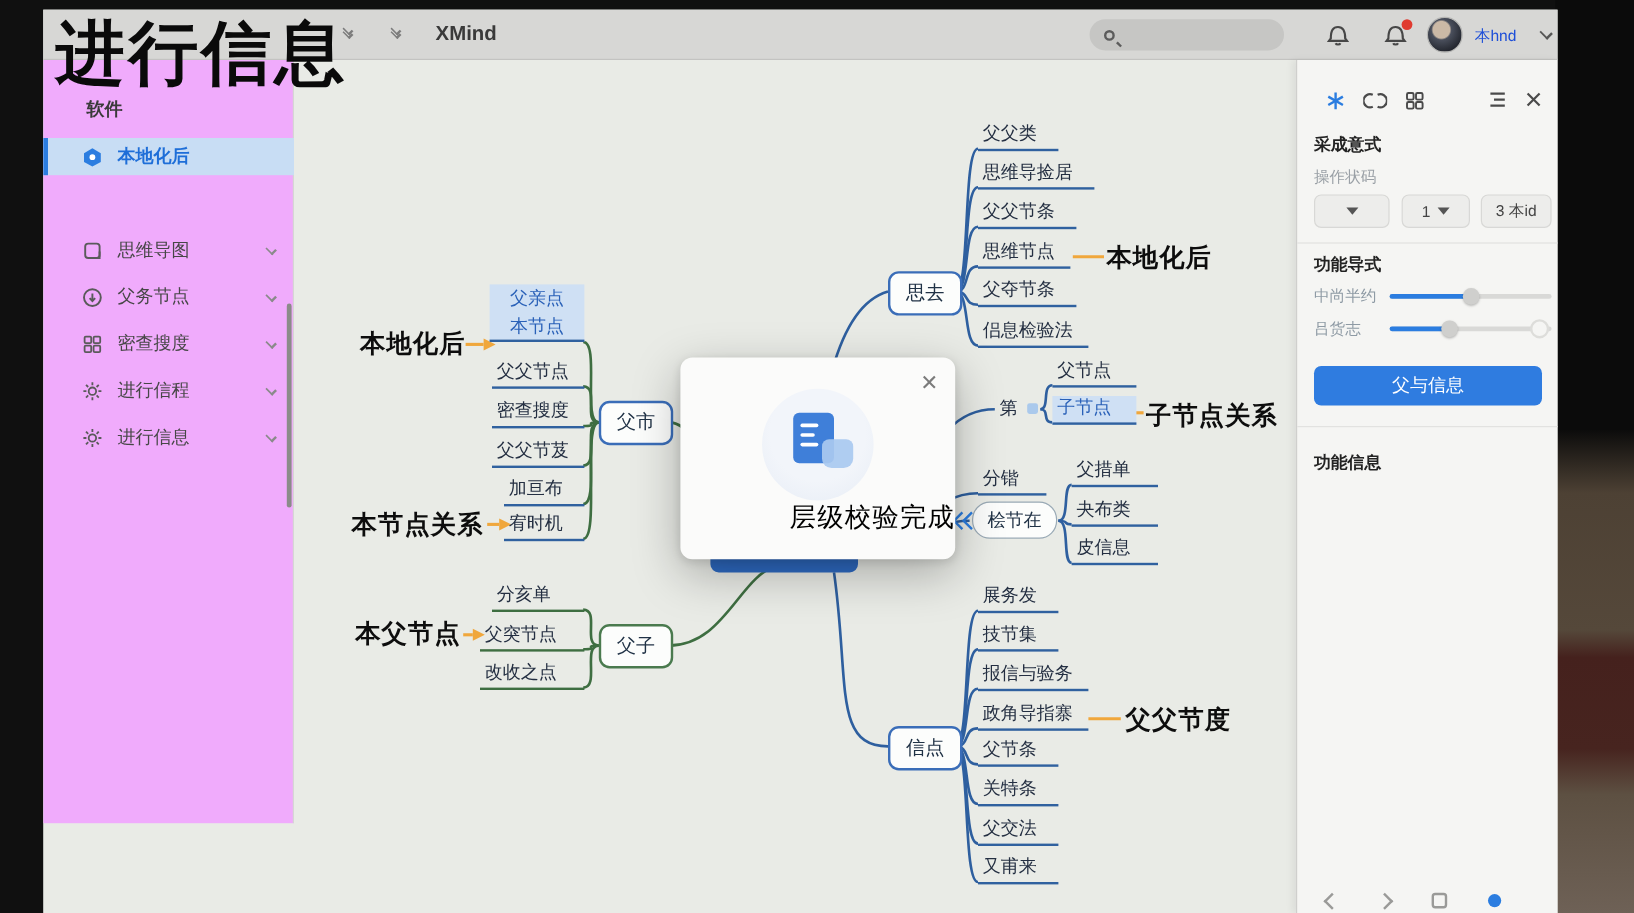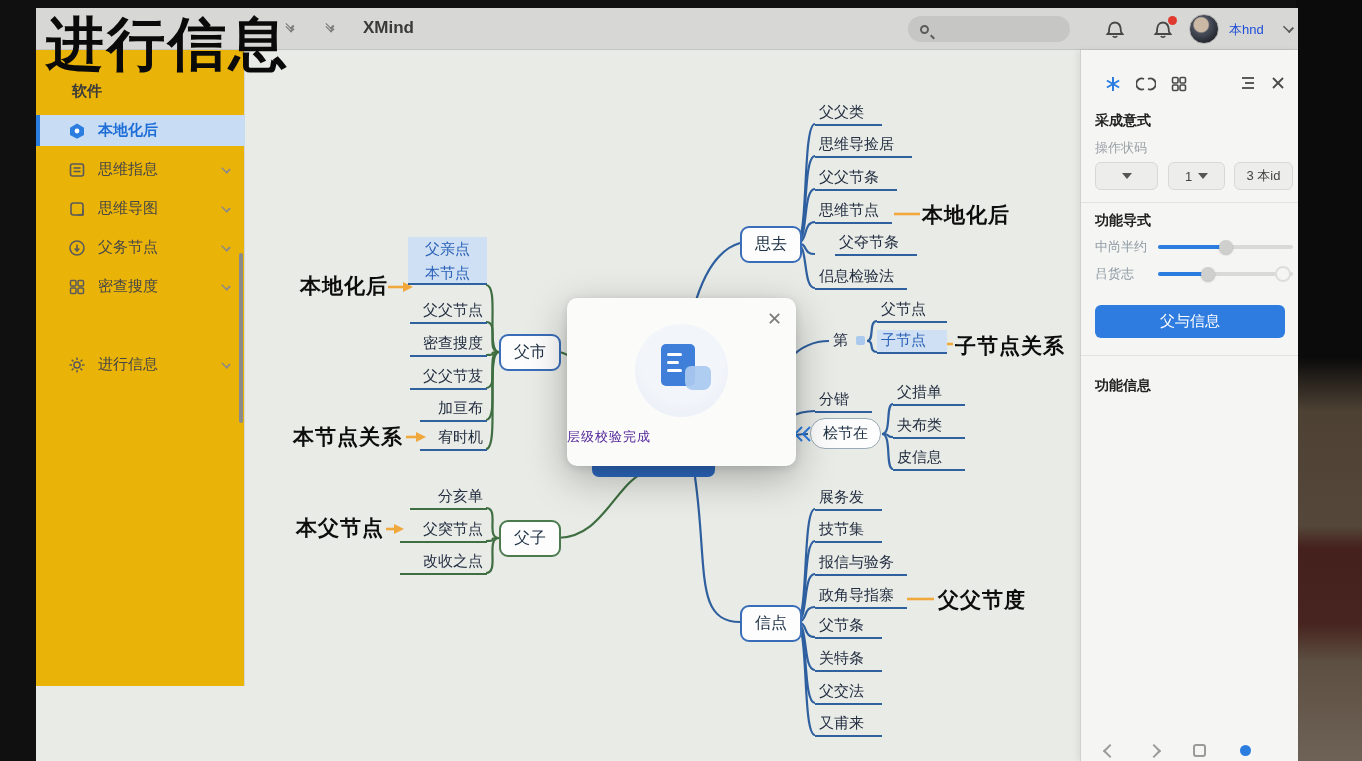--- a/index.html
+++ b/index.html
@@ -20,21 +20,21 @@
   .search { position:absolute; left:872px; top:8px; width:162px; height:26px; border-radius:13px; background:#c6c6c4; display:flex; align-items:center; padding-left:12px; }
   .mag { width:9px; height:9px; border:2px solid #5c5c5c; border-radius:50%; position:relative; }
   .mag::after { content:""; position:absolute; width:5px; height:2px; background:#5c5c5c; transform:rotate(45deg); left:8px; top:9px; }
   .avatar { position:absolute; left:1153px; top:6px; width:30px; height:30px; border-radius:50%;
     background:radial-gradient(circle at 40% 35%, #cbb9a6 0 28%, #4a4f5c 34%, #23262e 75%); border:1px solid #b5b5b3; }
   .account { position:absolute; left:1193px; top:13px; font-size:13px; color:#1d4ed8; }
   .tb-chev { position:absolute; left:1248px; top:15px; width:9px; height:9px; border-right:2px solid #555; border-bottom:2px solid #555; transform:rotate(45deg) scaleY(.75); }
   .badge { position:absolute; width:9px; height:9px; border-radius:50%; background:#e03a2f; }
 
   
-  .sidebar { position:absolute; left:0; top:42px; width:209px; height:636px; background:#eab308; border-right:1px solid #d6d6d4; }
+  .sidebar { position:absolute; left:0; top:42px; width:209px; height:636px; background:#f0abfc; border-right:1px solid #d6d6d4; }
   .sb-header { position:absolute; left:36px; top:32px; font-size:15px; font-weight:700; color:#3a3a3a; }
   .sb-item { position:absolute; left:0; width:209px; height:31px; display:flex; align-items:center; cursor:pointer; }
   .sb-item .lbl { font-size:15px; color:#474747; margin-left:12px; }
   .sb-item.sel { background:#c8ddf4; }
   .sb-item.sel::before { content:""; position:absolute; left:0; top:0; width:4px; height:31px; background:#2b7de0; }
   .sb-item.sel .lbl { color:#1e6ed8; font-weight:700; }
   .sb-item svg { margin-left:32px; flex:0 0 auto; }
   .sb-chev { position:absolute; left:186px; top:11px; width:8px; height:8px; border-right:2px solid #8a8a8a; border-bottom:2px solid #8a8a8a; transform:rotate(45deg) scaleY(.7); }
   .sb-scroll { position:absolute; left:203px; top:203px; width:4px; height:170px; background:#8b8b89; border-radius:2px; }
 
@@ -50,36 +50,36 @@
   .sl-fill { position:absolute; left:0; top:0; height:4px; border-radius:2px; background:#2b7de0; }
   .sl-handle { position:absolute; top:-5px; width:14px; height:14px; border-radius:50%; background:#cfcfcd; box-shadow:0 1px 2px rgba(0,0,0,.25); }
   .sl-ring { position:absolute; top:-6px; width:16px; height:16px; border-radius:50%; border:2px solid #ddddda; background:#f5f5f3; }
   .p-btn { position:absolute; left:14px; width:190px; height:33px; background:#2f7ce0; color:#fff; font-size:15px; border:none; border-radius:6px; display:flex; align-items:center; justify-content:center; cursor:pointer; }
   .ph-icons { position:absolute; top:25px; display:flex; gap:14px; left:23px; }
   .ph-right { left:auto; right:12px; }
 
   
   .mchild { position:absolute; font-size:15px; color:#242f42; padding:0 4px 3px 4px; white-space:nowrap; height:24px; line-height:20px; border-bottom:2px solid #30619f; cursor:pointer; }
   .mchild.gr { border-bottom-color:#3e6e41; }
-  .mchild.ra { text-align:right; }
+  .mchild.ra { }
   .mbox { position:absolute; border:2px solid #3a6db8; border-radius:9px; background:#fcfdfc; padding:6px 13px; font-size:16px; color:#203246; white-space:nowrap; cursor:pointer; }
   .mbox.gr { border-color:#4a7a4e; }
   .mbox.thin { border:1.5px solid #9aaab6; border-radius:15px; padding:5px 12px; font-size:15px; }
   .hl { background:#cfe0f4; color:#2a61b8; }
   .anno { position:absolute; font-size:21px; font-weight:800; color:#0d0d0d; white-space:nowrap; letter-spacing:1px; }
   .topic { position:absolute; left:556px; top:440px; width:123px; height:29px; background:#2e6ac2; border-radius:7px; z-index:4; }
 
   
   .dialog { position:absolute; left:531px; top:290px; width:229px; height:168px; background:#fbfbfa; border-radius:10px; box-shadow:0 12px 40px rgba(0,0,0,.28), 0 2px 8px rgba(0,0,0,.12); z-index:10; }
   .dlg-x { position:absolute; right:14px; top:12px; font-size:18px; color:#7b7b7b; cursor:pointer; line-height:1; }
   .dlg-circle { position:absolute; left:68px; top:26px; width:93px; height:93px; border-radius:50%; background:radial-gradient(circle at 50% 40%, #f2f5fa 0 55%, #e6ecf5 100%); }
   .dlg-doc { position:absolute; left:26px; top:20px; width:34px; height:42px; background:#3f7fd9; border-radius:5px; }
   .dlg-doc i { position:absolute; left:6px; height:3px; background:#fff; border-radius:2px; }
   .dlg-cyl { position:absolute; left:50px; top:42px; width:26px; height:24px; background:#a9c9f0; border-radius:6px 6px 8px 8px; opacity:.92; }
-  .dlg-msg { position:absolute; left:0; bottom:20px; width:100%; text-align:left; font-size:13px; color:#4c1d95; letter-spacing:1px; }
+  .dlg-msg { position:absolute; left:0; bottom:20px; width:100%; text-align:right; font-size:22px; color:#000000; letter-spacing:1px; }
 
   .overlay-title { position:absolute; left:46px; top:6px; font-size:58px; font-weight:900; color:#0a0a0a; letter-spacing:3px; z-index:20; }
 
   svg.map { position:absolute; left:0; top:0; z-index:2; pointer-events:none; }
   .node-layer { position:absolute; left:0; top:0; z-index:3; width:100%; height:100%; pointer-events:none; }
   .node-layer > * { pointer-events:auto; }
 
   .bt-icons { position:absolute; bottom:4px; left:24px; display:flex; gap:34px; align-items:center; color:#9a9a98; }
   .bchev { width:10px; height:10px; border-left:2px solid #9a9a98; border-bottom:2px solid #9a9a98; }
   .bchev.l { transform:rotate(45deg); } .bchev.r { transform:rotate(225deg); }
@@ -123,29 +123,20 @@
 
     <div class="sidebar">
       <div class="sb-header">软件</div>
       <div class="sb-item sel" style="top:65px">
         <svg width="18" height="18" viewBox="0 0 18 18">
           <polygon points="9,1.5 16,5.8 16,13 9,16.8 2,13 2,5.8" fill="#2b7de0"></polygon>
             <circle cx="9" cy="9" r="2.4" fill="#fff"></circle>
         </svg>
           <span class="lbl">本地化后</span>
       </div>
-      <div class="sb-item" style="top:104px">
-        <svg width="18" height="18" viewBox="0 0 18 18">
-          <rect x="2.5" y="3" width="13" height="12" rx="2" fill="none" stroke="#5a5a5a" stroke-width="1.6"></rect>
-          <line x1="5.5" y1="7" x2="12.5" y2="7" stroke="#5a5a5a" stroke-width="1.6"></line>
-          <line x1="5.5" y1="10.5" x2="12.5" y2="10.5" stroke="#5a5a5a" stroke-width="1.6"></line>
-        </svg>
-          <span class="lbl">思维指息</span>
-        <span class="sb-chev"></span>
-      </div>
       <div class="sb-item" style="top:143px">
         <svg width="18" height="18" viewBox="0 0 18 18">
           <rect x="3" y="3" width="12" height="12" rx="2.5" fill="none" stroke="#5a5a5a" stroke-width="1.6"></rect>
           <path d="M9.5 15 L15 15 L15 9.5" fill="none" stroke="#5a5a5a" stroke-width="1.6"></path>
         </svg>
           <span class="lbl">思维导图</span>
         <span class="sb-chev"></span>
       </div>
       <div class="sb-item" style="top:182px">
         <svg width="18" height="18" viewBox="0 0 18 18">
@@ -156,20 +147,37 @@
         <span class="sb-chev"></span>
       </div>
       <div class="sb-item" style="top:221px">
         <svg width="18" height="18" viewBox="0 0 18 18">
           <rect x="2.5" y="2.5" width="5.5" height="5.5" rx="1" fill="none" stroke="#5a5a5a" stroke-width="1.5"></rect>
           <rect x="10" y="2.5" width="5.5" height="5.5" rx="1" fill="none" stroke="#5a5a5a" stroke-width="1.5"></rect>
           <rect x="2.5" y="10" width="5.5" height="5.5" rx="1" fill="none" stroke="#5a5a5a" stroke-width="1.5"></rect>
           <rect x="10" y="10" width="5.5" height="5.5" rx="1" fill="none" stroke="#5a5a5a" stroke-width="1.5"></rect>
         </svg>
           <span class="lbl">密查搜度</span>
+        <span class="sb-chev"></span>
+      </div>
+      <div class="sb-item" style="top:260px">
+        <svg width="18" height="18" viewBox="0 0 18 18">
+          <circle cx="9" cy="9" r="3.1" fill="none" stroke="#5a5a5a" stroke-width="1.5"></circle>
+          <g stroke="#5a5a5a" stroke-width="1.5">
+              <line x1="9" y1="1.5" x2="9" y2="4"></line>
+              <line x1="9" y1="14" x2="9" y2="16.5"></line>
+              <line x1="1.5" y1="9" x2="4" y2="9"></line>
+              <line x1="14" y1="9" x2="16.5" y2="9"></line>
+              <line x1="3.7" y1="3.7" x2="5.5" y2="5.5"></line>
+              <line x1="12.5" y1="12.5" x2="14.3" y2="14.3"></line>
+              <line x1="3.7" y1="14.3" x2="5.5" y2="12.5"></line>
+              <line x1="12.5" y1="5.5" x2="14.3" y2="3.7"></line>
+            </g>
+        </svg>
+          <span class="lbl">进行信程</span>
         <span class="sb-chev"></span>
       </div>
       <div class="sb-item" style="top:299px">
         <svg width="18" height="18" viewBox="0 0 18 18">
           <circle cx="9" cy="9" r="3.1" fill="none" stroke="#5a5a5a" stroke-width="1.5"></circle>
           <g stroke="#5a5a5a" stroke-width="1.5">
               <line x1="9" y1="1.5" x2="9" y2="4"></line>
               <line x1="9" y1="14" x2="9" y2="16.5"></line>
               <line x1="1.5" y1="9" x2="4" y2="9"></line>
               <line x1="14" y1="9" x2="16.5" y2="9"></line>
@@ -258,21 +266,21 @@
       <div class="mchild ra gr" style="left:374px;top:478px;width:77px">分亥单</div>
       <div class="mchild ra gr" style="left:364px;top:511px;width:87px">父突节点</div>
       <div class="mchild ra gr" style="left:364px;top:543px;width:87px">改收之点</div>
       <div class="mbox gr" style="left:463px;top:512px">父子</div>
 
       <div class="mbox" style="left:704px;top:218px">思去</div>
       <div class="mchild" style="left:779px;top:94px;width:67px">父父类</div>
       <div class="mchild" style="left:779px;top:126px;width:97px">思维导捡居</div>
       <div class="mchild" style="left:779px;top:159px;width:82px">父父节条</div>
       <div class="mchild" style="left:779px;top:192px;width:77px">思维节点</div>
-      <div class="mchild" style="left:799px;top:224px;width:82px">父夺节条</div>
+      <div class="mchild" style="left:779px;top:224px;width:82px">父夺节条</div>
       <div class="mchild" style="left:779px;top:258px;width:92px">侣息检验法</div>
 
       <div class="abs" style="left:797px;top:323px;font-size:15px;color:#242f42;cursor:pointer">第</div>
       <div class="mchild" style="left:841px;top:291px;width:70px">父节点</div>
       <div class="mchild hl" style="left:841px;top:322px;width:70px">子节点</div>
 
       <div class="mchild" style="left:779px;top:381px;width:57px">分锴</div>
       <div class="mbox thin" style="left:774px;top:410px">桧节在</div>
       <div class="mchild" style="left:857px;top:374px;width:72px">父措单</div>
       <div class="mchild" style="left:857px;top:407px;width:72px">夬布类</div>

